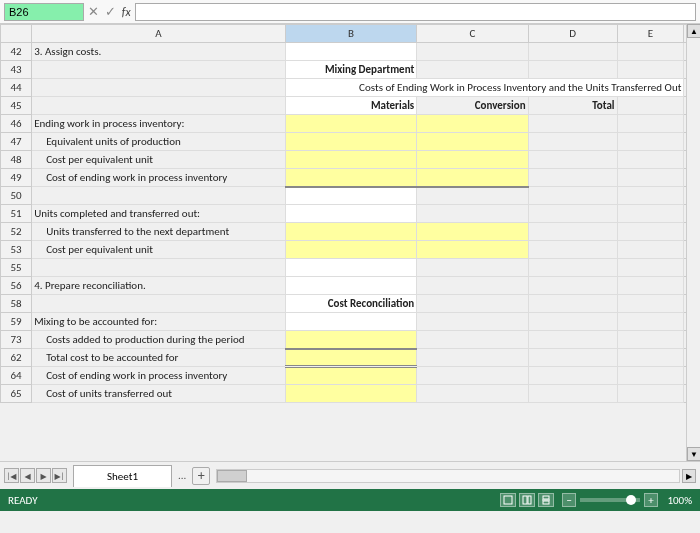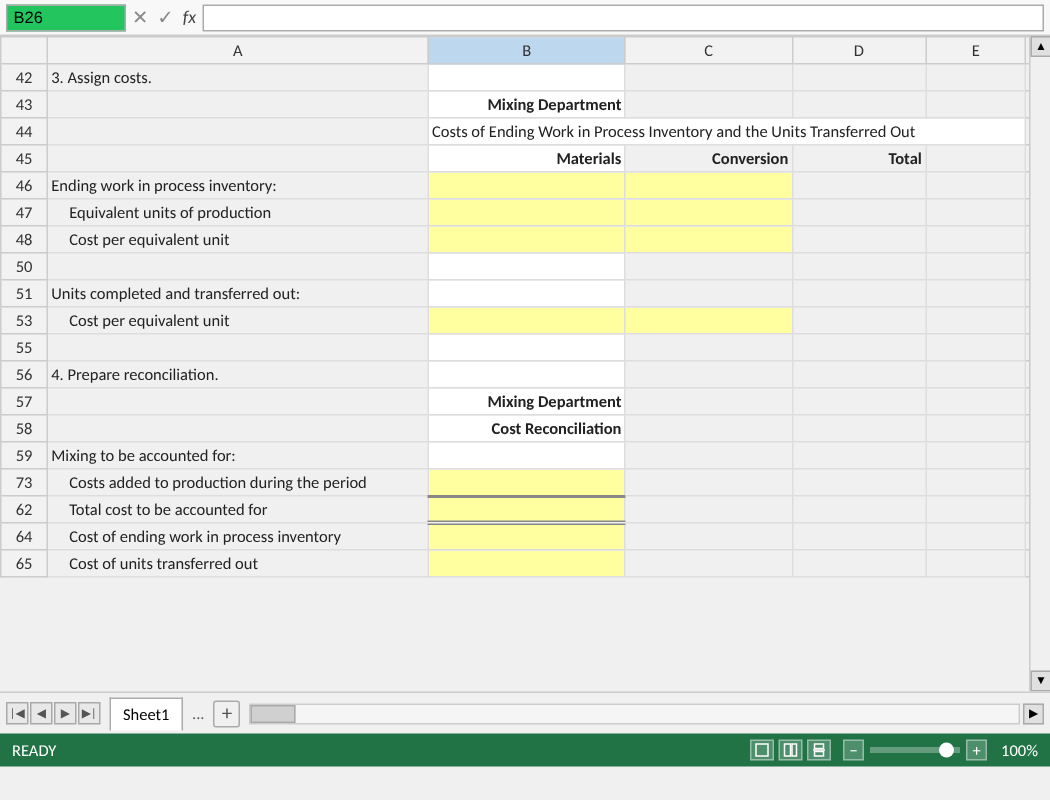--- a/index.html
+++ b/index.html
@@ -21,21 +21,21 @@
       align-items: center;
       padding: 0 4px;
       gap: 4px;
     }
     .name-box {
       width: 80px;
       height: 18px;
       border: 1px solid #aaa;
       font-size: 11px;
       padding: 0 4px;
-      background: #22c55e;
+      background: #86efac;
     }
     .formula-icons {
       display: flex;
       align-items: center;
       gap: 6px;
       color: #555;
       font-size: 13px;
     }
     .formula-input {
       flex: 1;
@@ -180,21 +180,21 @@
           <td class="white-cell center">Mixing Department</td>
           <td></td>
           <td></td>
           <td></td>
           <td style="background:#f0f0f0;border:1px solid #ccc;"></td>
         </tr>
 
         <tr>
           <td class="row-num">44</td>
           <td></td>
-          <td class="white-cell" colspan="4" style="text-align:left;font-size:11px;margin-left:44px;">Costs of Ending Work in Process Inventory and the Units Transferred Out</td>
+          <td class="white-cell" colspan="4" style="text-align:right;font-size:11px;margin-left:44px;">Costs of Ending Work in Process Inventory and the Units Transferred Out</td>
           <td style="background:#f0f0f0;border:1px solid #ccc;"></td>
         </tr>
 
         <tr>
           <td class="row-num">45</td>
           <td></td>
           <td class="white-cell center">Materials</td>
           <td class="center">Conversion</td>
           <td class="center">Total</td>
           <td></td>
@@ -224,20 +224,29 @@
         <tr>
           <td class="row-num">48</td>
           <td class="indent1">  Cost per equivalent unit</td>
           <td class="yellow"></td>
           <td class="yellow"></td>
           <td></td>
           <td></td>
           <td style="background:#f0f0f0;border:1px solid #ccc;"></td>
         </tr>
 
+        <tr>
+          <td class="row-num">49</td>
+          <td class="indent1">  Cost of ending work in process inventory</td>
+          <td class="yellow" style="border-bottom:2px solid #888;"></td>
+          <td class="yellow" style="border-bottom:2px solid #888;"></td>
+          <td></td>
+          <td></td>
+          <td style="background:#f0f0f0;border:1px solid #ccc;"></td>
+        </tr>
 
         <tr>
           <td class="row-num">50</td>
           <td></td>
           <td class="white-cell"></td>
           <td></td>
           <td></td>
           <td></td>
           <td style="background:#f0f0f0;border:1px solid #ccc;"></td>
         </tr>
@@ -245,20 +254,29 @@
         <tr>
           <td class="row-num">51</td>
           <td>Units completed and transferred out:</td>
           <td class="white-cell"></td>
           <td></td>
           <td></td>
           <td></td>
           <td style="background:#f0f0f0;border:1px solid #ccc;"></td>
         </tr>
 
+        <tr>
+          <td class="row-num">52</td>
+          <td class="indent1">  Units transferred to the next department</td>
+          <td class="yellow"></td>
+          <td class="yellow"></td>
+          <td></td>
+          <td></td>
+          <td style="background:#f0f0f0;border:1px solid #ccc;"></td>
+        </tr>
 
         <tr>
           <td class="row-num">53</td>
           <td class="indent1">  Cost per equivalent unit</td>
           <td class="yellow"></td>
           <td class="yellow"></td>
           <td></td>
           <td></td>
           <td style="background:#f0f0f0;border:1px solid #ccc;"></td>
         </tr>
@@ -277,29 +295,20 @@
         <tr>
           <td class="row-num">56</td>
           <td>4. Prepare reconciliation.</td>
           <td class="white-cell"></td>
           <td></td>
           <td></td>
           <td></td>
           <td style="background:#f0f0f0;border:1px solid #ccc;"></td>
         </tr>
 
-        <tr>
-          <td class="row-num">57</td>
-          <td></td>
-          <td class="white-cell center">Mixing Department</td>
-          <td></td>
-          <td></td>
-          <td></td>
-          <td style="background:#f0f0f0;border:1px solid #ccc;"></td>
-        </tr>
 
         <tr>
           <td class="row-num">58</td>
           <td></td>
           <td class="white-cell center">Cost Reconciliation</td>
           <td></td>
           <td></td>
           <td></td>
           <td style="background:#f0f0f0;border:1px solid #ccc;"></td>
         </tr>
@@ -367,21 +376,21 @@
 
   <div style="height:28px;background:#f0f0f0;border-top:1px solid #ccc;display:flex;align-items:center;padding:0 4px;gap:2px;">
 
     <div style="display:flex;gap:1px;">
       <div style="width:15px;height:15px;background:#e8e8e8;border:1px solid #aaa;display:flex;align-items:center;justify-content:center;font-size:8px;cursor:pointer;color:#555;">|◀</div>
       <div style="width:15px;height:15px;background:#e8e8e8;border:1px solid #aaa;display:flex;align-items:center;justify-content:center;font-size:8px;cursor:pointer;color:#555;">◀</div>
       <div style="width:15px;height:15px;background:#e8e8e8;border:1px solid #aaa;display:flex;align-items:center;justify-content:center;font-size:8px;cursor:pointer;color:#555;">▶</div>
       <div style="width:15px;height:15px;background:#e8e8e8;border:1px solid #aaa;display:flex;align-items:center;justify-content:center;font-size:8px;cursor:pointer;color:#555;">▶|</div>
     </div>
 
-    <div style="height:22px;padding:0 8px;background:white;border:1px solid #aaa;border-bottom:none;font-size:11px;display:flex;align-items:center;cursor:pointer;margin-left:4px;">
+    <div style="height:22px;padding:0 33px;background:white;border:1px solid #aaa;border-bottom:none;font-size:11px;display:flex;align-items:center;cursor:pointer;margin-left:4px;">
       <span>Sheet1</span>
     </div>
     <span style="font-size:11px;color:#555;padding:0 4px;">...</span>
 
     <div style="width:18px;height:18px;border:1px solid #aaa;border-radius:2px;display:flex;align-items:center;justify-content:center;font-size:14px;cursor:pointer;color:#555;background:#f0f0f0;">+</div>
 
     <div style="flex:1;height:14px;background:#f5f5f5;border:1px solid #ccc;margin-left:4px;display:flex;align-items:center;">
       <div style="width:30px;height:12px;background:#d0d0d0;border:1px solid #aaa;"></div>
     </div>
     <div style="width:14px;height:14px;background:#e0e0e0;border:1px solid #aaa;display:flex;align-items:center;justify-content:center;font-size:8px;cursor:pointer;">▶</div>

